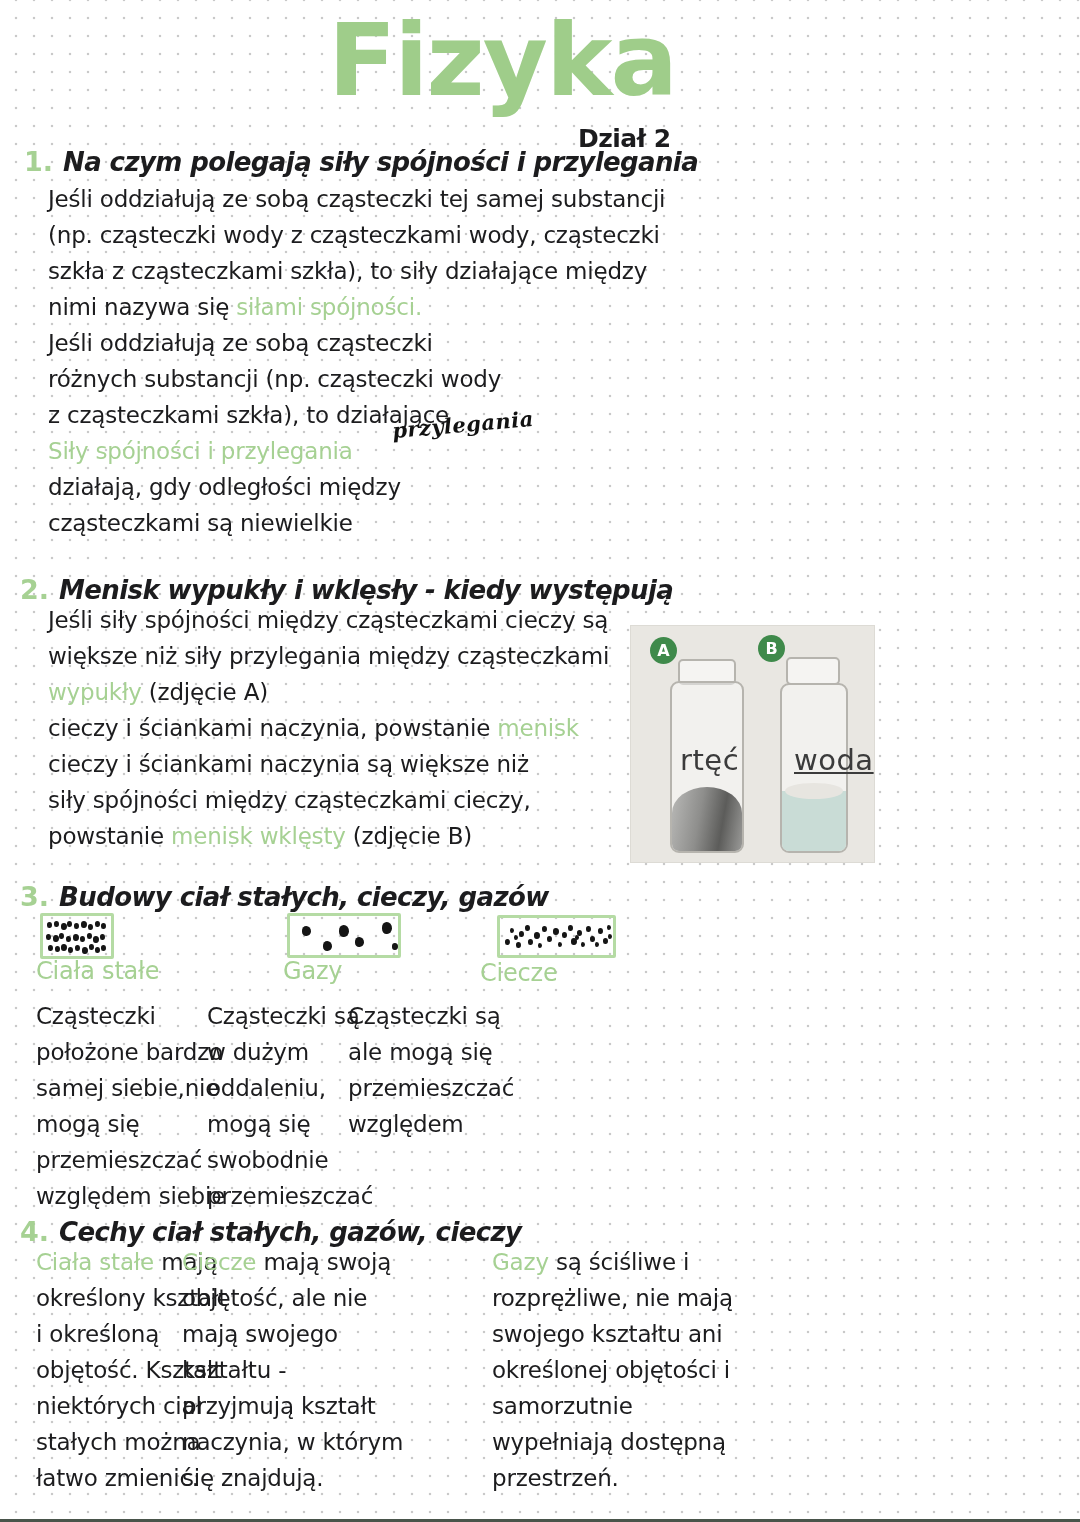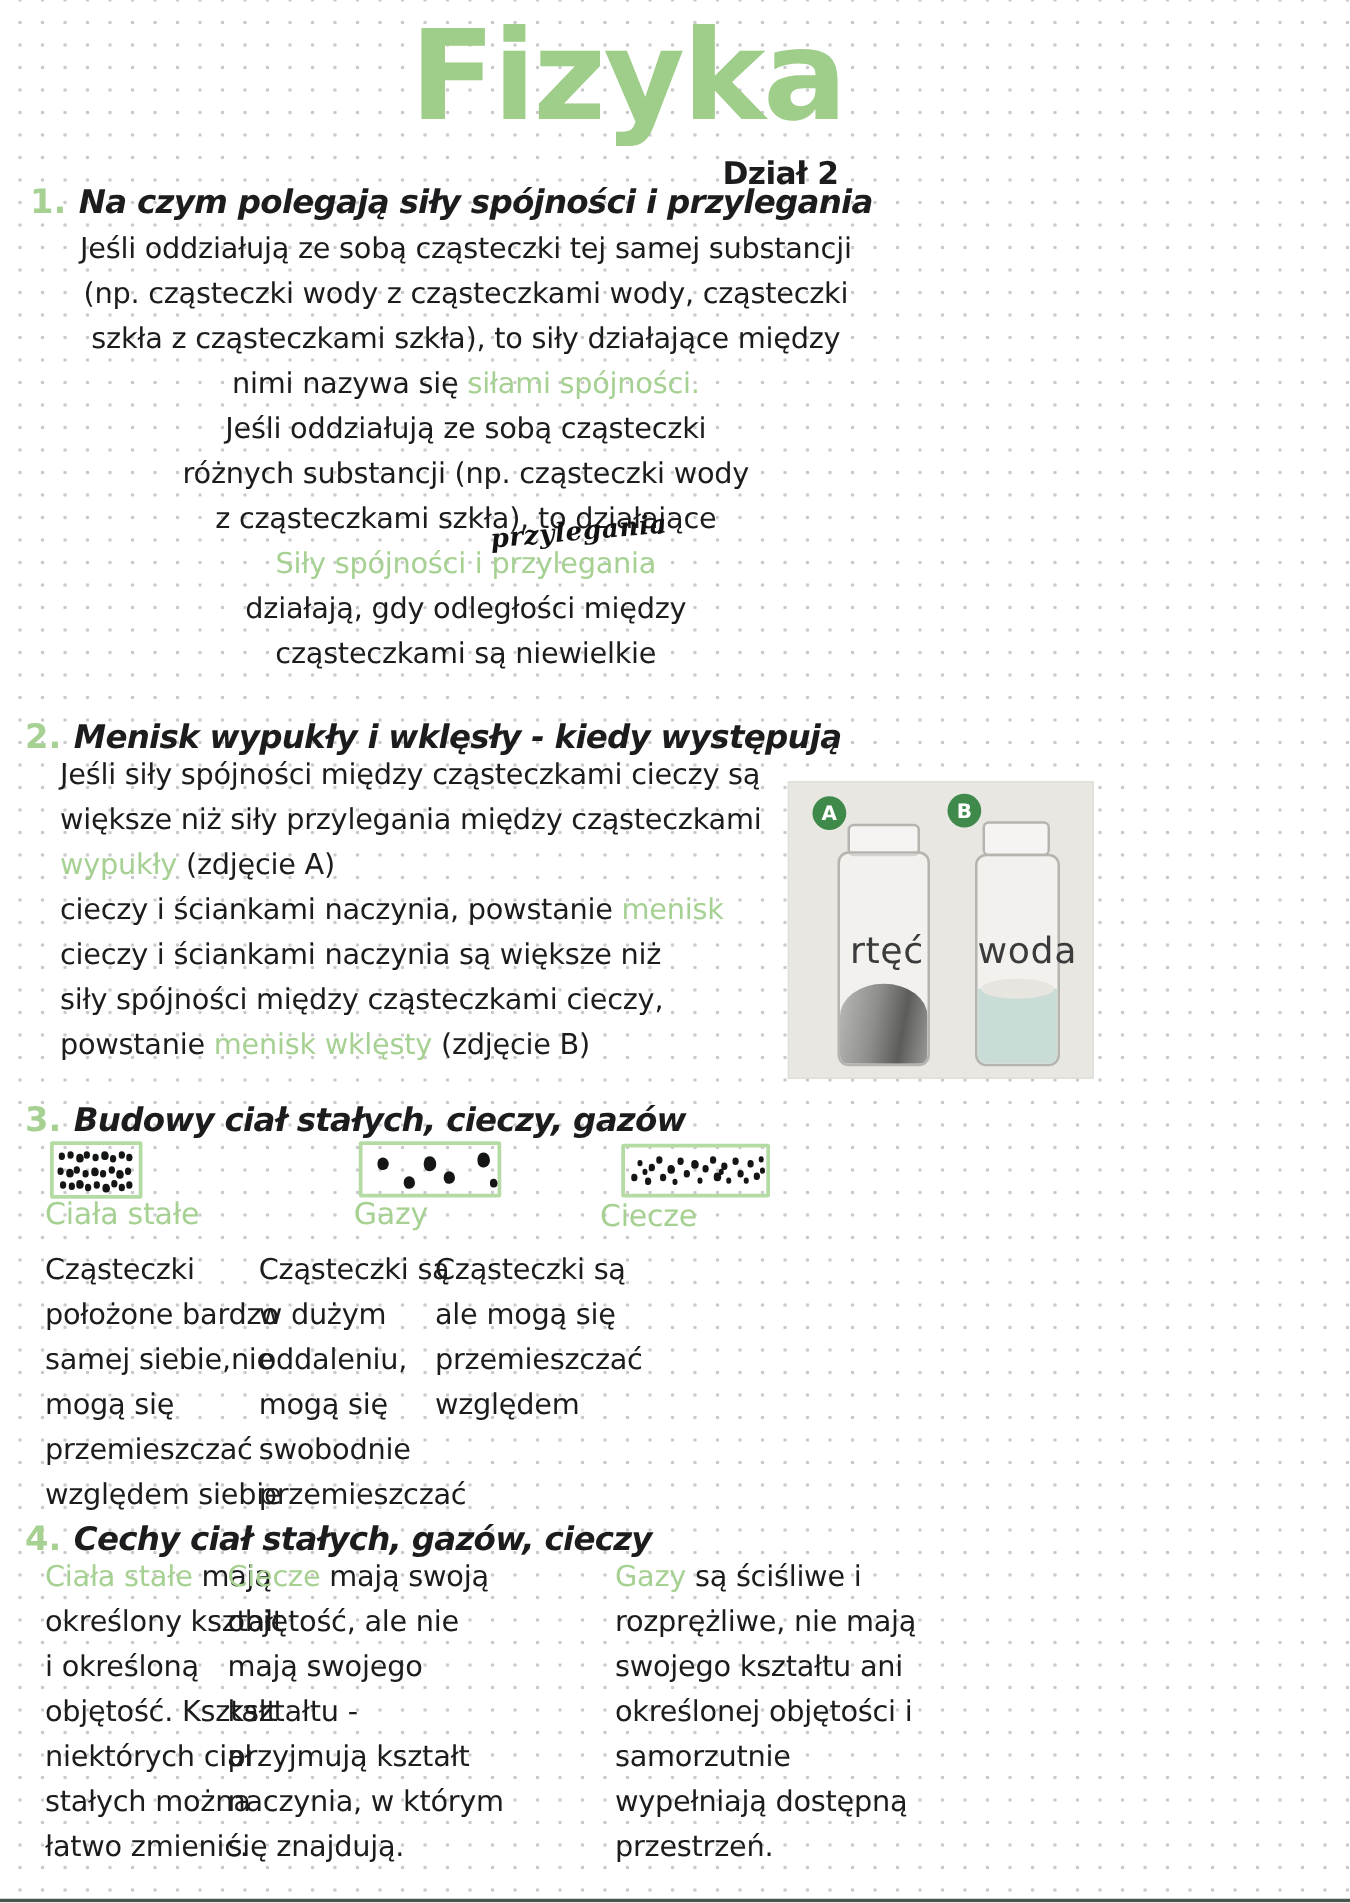--- a/index.html
+++ b/index.html
@@ -62,21 +62,21 @@
 
 <div class="page">
 
   <div class="title">Fizyka</div>
   <div class="subtitle">Dział 2</div>
 
   <div class="heading" style="left:24px;top:146px;">
     <span class="num">1.</span>
     <span class="htext">Na czym polegają siły spójności i przylegania</span>
   </div>
-  <div class="lines" style="left:64px;top:181px;text-align:center;">
+  <div class="lines" style="left:48px;top:181px;">
       <div class="line"><span class="seg-k">Jeśli oddziałują ze sobą cząsteczki tej samej substancji</span></div>
       <div class="line"><span class="seg-k">(np. cząsteczki wody z cząsteczkami wody, cząsteczki</span></div>
       <div class="line"><span class="seg-k">szkła z cząsteczkami szkła), to siły działające między</span></div>
       <div class="line"><span class="seg-k">nimi nazywa się </span><span class="seg-g">siłami spójności.</span></div>
       <div class="line"><span class="seg-k">Jeśli oddziałują ze sobą cząsteczki</span></div>
       <div class="line"><span class="seg-k">różnych substancji (np. cząsteczki wody</span></div>
       <div class="line"><span class="seg-k">z cząsteczkami szkła), to działające</span></div>
       <div class="line"><span class="seg-g">Siły spójności i przylegania</span></div>
       <div class="line"><span class="seg-k">działają, gdy odległości między</span></div>
       <div class="line"><span class="seg-k">cząsteczkami są niewielkie</span></div>
@@ -104,21 +104,21 @@
     <div class="vial-rim" style="left:48px;top:34px;width:54px;height:22px;"></div>
     <div class="vial-body" style="left:40px;top:56px;width:70px;height:168px;">
       <div class="liquid mercury"></div>
     </div>
     <div class="vial-label" style="left:50px;top:118px;">rtęć</div>
 
     <div class="vial-rim" style="left:156px;top:32px;width:50px;height:24px;"></div>
     <div class="vial-body" style="left:150px;top:58px;width:64px;height:166px;">
       <div class="liquid water"></div>
     </div>
-    <div class="vial-label" style="left:152px;top:118px;">woda</div>
+    <div class="vial-label" style="left:164px;top:118px;text-decoration:underline;">woda</div>
   </div>
 
   <div class="heading" style="left:20px;top:881px;">
     <span class="num">3.</span>
     <span class="htext">Budowy ciał stałych, cieczy, gazów</span>
   </div>
 
   <div class="pbox" style="left:40px;top:913px;width:68px;height:40px;">
       <span class="dot" style="left: 6%; top: 16%; width: 5px; height: 6px;"></span>
       <span class="dot" style="left: 16%; top: 12%; width: 5px; height: 6px;"></span>

